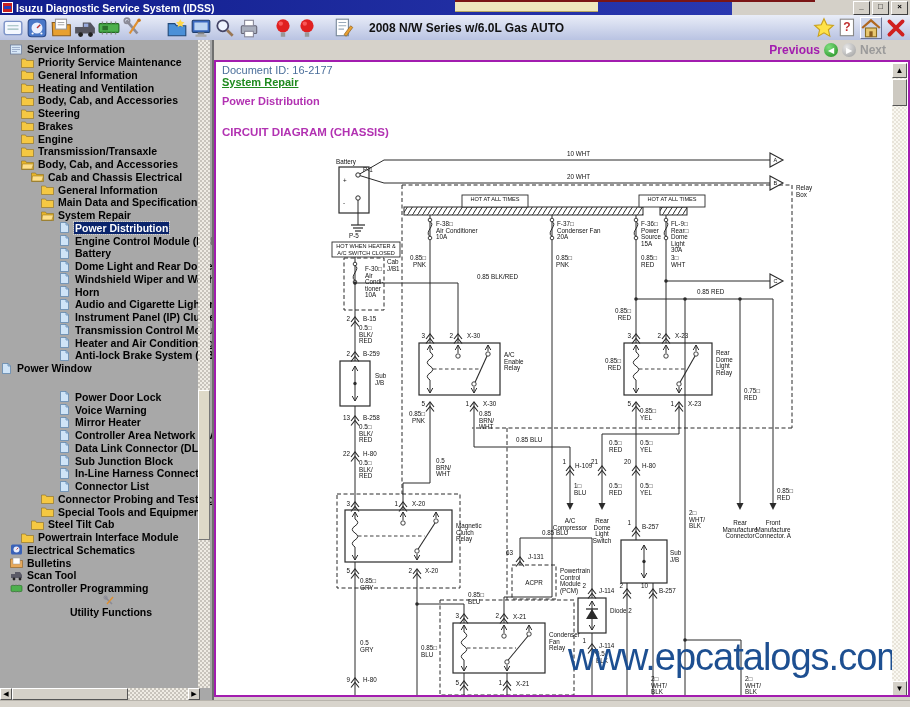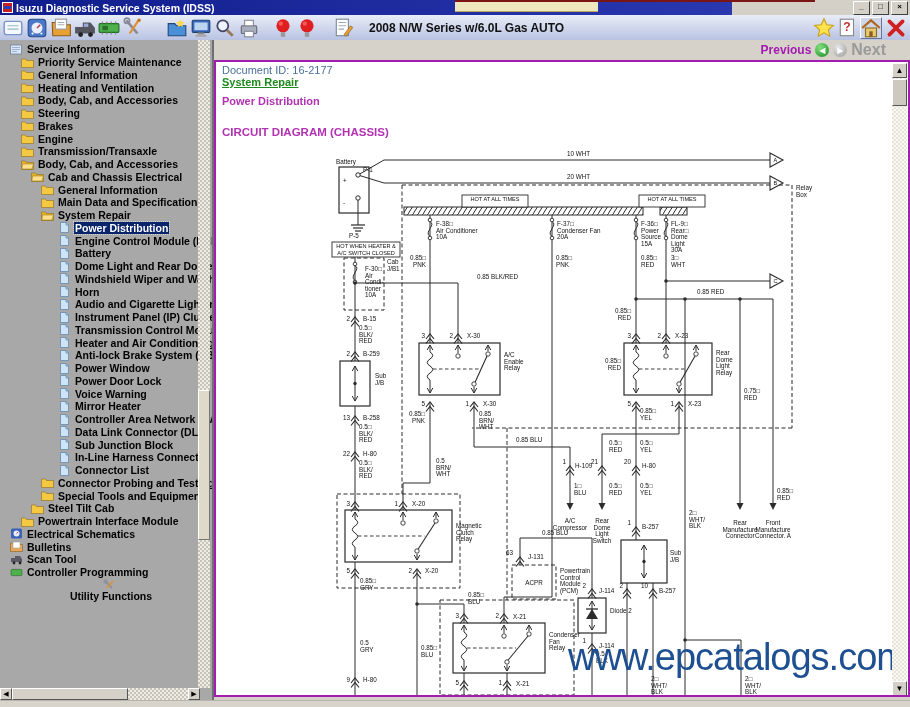--- a/index.html
+++ b/index.html
@@ -27,21 +27,21 @@
   .trow.sel .tl{background:#0a246b;color:#fff;outline:1px dotted #d0d0d0;}
   
   #tvscroll{position:absolute;right:2px;top:0;width:12px;height:648px;background-image:repeating-conic-gradient(#c8c4bc 0 25%,#efece4 0 50%);background-size:4px 4px;}
   #tvthumb{position:absolute;left:0;top:350px;width:12px;height:150px;background:#ded9c8;border:1px solid;border-color:#fff #777 #777 #fff;box-sizing:border-box;}
   #thscroll{position:absolute;left:0;bottom:0;width:200px;height:12px;background-image:repeating-conic-gradient(#c8c4bc 0 25%,#efece4 0 50%);background-size:4px 4px;}
   .sbtn{position:absolute;width:12px;height:12px;background:#d4d0c8;border:1px solid;border-color:#fff #555 #555 #fff;box-sizing:border-box;font-size:7px;line-height:10px;text-align:center;color:#000;}
   #thumbh{position:absolute;left:12px;top:0;width:116px;height:12px;background:#d4d0c8;border:1px solid;border-color:#fff #555 #555 #fff;box-sizing:border-box;}
   
   #prevnext{position:absolute;left:214px;top:40px;width:696px;height:20px;background:#d6d2ca;display:flex;align-items:center;justify-content:flex-end;padding-right:24px;box-sizing:border-box;gap:4px;}
   #prevnext .plabel{font-size:12px;font-weight:bold;color:#a21caf;}
-  #prevnext .nlabel{font-size:16px;font-weight:bold;color:#9a9a9a;}
+  #prevnext .nlabel{font-size:12px;font-weight:bold;color:#9a9a9a;}
   .navball{width:14px;height:14px;border-radius:50%;display:flex;align-items:center;justify-content:center;font-size:8px;color:#fff;}
   #prevball{background:radial-gradient(circle at 35% 30%,#7fe07f,#1e8a1e);}
   #nextball{background:radial-gradient(circle at 35% 30%,#e8e8e8,#9a9a9a);color:#fff;}
   #docarea{position:absolute;left:214px;top:60px;width:696px;height:637px;background:#fff;border:2px solid #a21caf;box-sizing:border-box;overflow:hidden;}
   #docid{position:absolute;left:6px;top:2px;font-size:11px;color:#4a6e9a;}
   #doclink{position:absolute;left:6px;top:14px;font-size:11px;font-weight:bold;color:#1e8a1e;text-decoration:underline;}
   #doctitle{position:absolute;left:6px;top:33px;font-size:11px;font-weight:bold;color:#b232b2;}
   #docsection{position:absolute;left:6px;top:64px;font-size:11.5px;font-weight:bold;color:#b232b2;}
   #diagram{position:absolute;left:2px;top:80px;}
   #watermark{position:absolute;left:352px;top:574px;font-size:38px;letter-spacing:-1px;color:#1d4f91;font-family:"Liberation Sans",sans-serif;}
@@ -395,27 +395,27 @@
             <use href="#ic-page"></use>
           </svg>
           <span class="tl">Heater and Air Conditioning</span>
         </div>
         <div class="trow" style="padding-left: 58px;">
           <svg width="13" height="11">
             <use href="#ic-page"></use>
           </svg>
           <span class="tl">Anti-lock Brake System (ABS)</span>
         </div>
-        <div class="trow" style="padding-left: 58px;">
+        <div class="trow" style="">
           <svg width="13" height="11">
             <use href="#ic-page"></use>
           </svg>
           <span class="tl">Power Window</span>
         </div>
-        <div class="trow" style="padding-left: 58px;">
+        <div class="trow" style="padding-left: 58px; margin-top: 16px;">
           <svg width="13" height="11">
             <use href="#ic-page"></use>
           </svg>
           <span class="tl">Power Door Lock</span>
         </div>
         <div class="trow" style="padding-left: 58px;">
           <svg width="13" height="11">
             <use href="#ic-page"></use>
           </svg>
           <span class="tl">Voice Warning</span>

